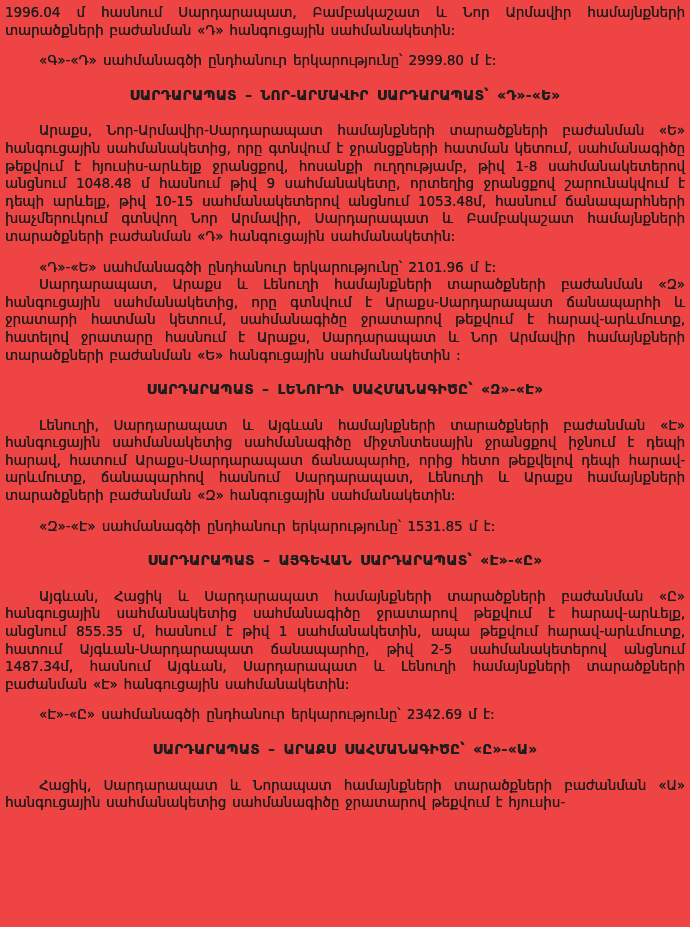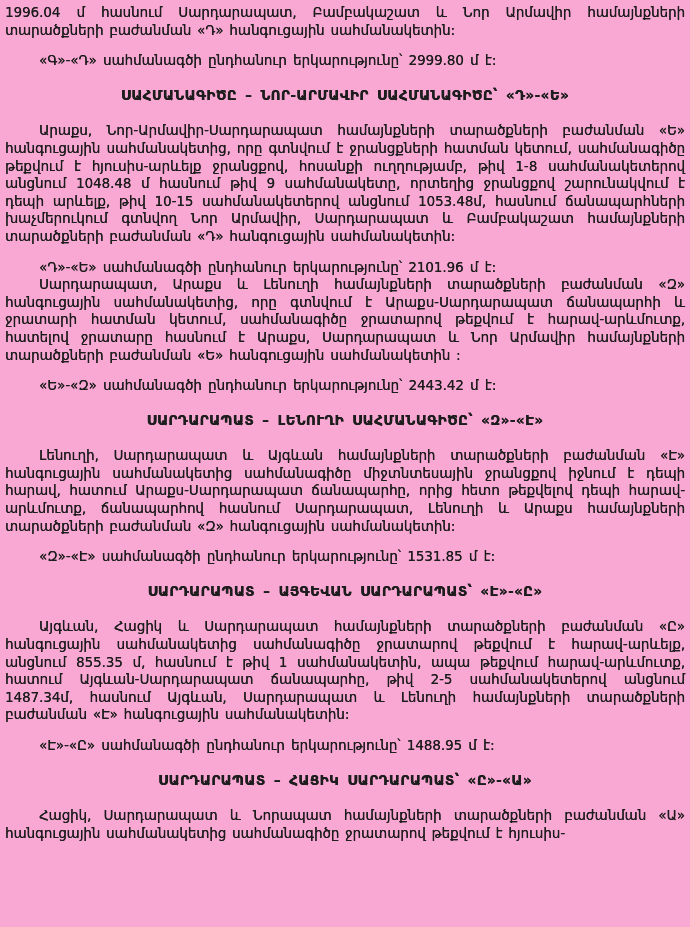--- a/index.html
+++ b/index.html
@@ -4,21 +4,21 @@
 <style>
   html, body { margin: 0; padding: 0; }
   body {
     width: 690px; height: 927px; overflow: hidden;
     background: #ffffff;
   }
   .page {
     box-sizing: border-box;
     width: 690px; height: 927px;
     padding: 4px 5px 0 5px;
-    background: #f9a8d4;
+    background: #ef4444;
     color: #1d1d1d;
     font-family: "DejaVu Sans", sans-serif;
     font-size: 13.4px;
     line-height: 17.6px;
     overflow: hidden;
     text-shadow: 0.25px 0 0 currentColor;
   }
   p.body {
     margin: 0;
     text-align: justify;
@@ -43,31 +43,30 @@
 </style>
 </head>
 <body>
 
 <div class="page">
 
   <p class="body cont">1996.04 մ հասնում Սարդարապատ, Բամբակաշատ և Նոր Արմավիր  համայնքների տարածքների բաժանման «Դ» հանգուցային սահմանակետին:</p>
 
   <p class="measure">«Գ»-«Դ» սահմանագծի ընդհանուր երկարությունը՝ 2999.80 մ է:</p>
 
-  <h2 class="heading">ՍԱՀՄԱՆԱԳԻԾԸ – ՆՈՐ-ԱՐՄԱՎԻՐ  ՍԱՀՄԱՆԱԳԻԾԸ՝ «Դ»-«Ե»</h2>
+  <h2 class="heading">ՍԱՐԴԱՐԱՊԱՏ – ՆՈՐ-ԱՐՄԱՎԻՐ  ՍԱՐԴԱՐԱՊԱՏ՝ «Դ»-«Ե»</h2>
   <p class="body indent">Արաքս, Նոր-Արմավիր-Սարդարապատ համայնքների տարածքների բաժանման «Ե» հանգուցային սահմանակետից, որը գտնվում է ջրանցքների հատման կետում, սահմանագիծը թեքվում է հյուսիս-արևելք ջրանցքով, հոսանքի ուղղությամբ, թիվ 1-8 սահմանակետերով անցնում 1048.48 մ հասնում թիվ 9 սահմանակետը, որտեղից ջրանցքով շարունակվում է դեպի արևելք, թիվ 10-15 սահմանակետերով անցնում 1053.48մ, հասնում ճանապարհների խաչմերուկում գտնվող Նոր Արմավիր, Սարդարապատ և Բամբակաշատ համայնքների տարածքների բաժանման «Դ» հանգուցային սահմանակետին:</p>
   <p class="measure">«Դ»-«Ե» սահմանագծի ընդհանուր երկարությունը՝ 2101.96 մ է:</p>
 
   <p class="body indent">Սարդարապատ, Արաքս և Լենուղի համայնքների տարածքների բաժանման «Զ» հանգուցային սահմանակետից, որը գտնվում է Արաքս-Սարդարապատ ճանապարհի և ջրատարի հատման կետում, սահմանագիծը ջրատարով թեքվում է հարավ-արևմուտք, հատելով ջրատարը հասնում է Արաքս, Սարդարապատ և Նոր Արմավիր համայնքների տարածքների բաժանման «Ե» հանգուցային սահմանակետին :</p>
-  <p class="measure">«Ե»-«Զ» սահմանագծի ընդհանուր երկարությունը՝ 2443.42 մ է:</p>
 
   <h2 class="heading">ՍԱՐԴԱՐԱՊԱՏ – ԼԵՆՈՒՂԻ  ՍԱՀՄԱՆԱԳԻԾԸ՝ «Զ»-«Է»</h2>
   <p class="body indent">Լենուղի, Սարդարապատ և Այգևան համայնքների տարածքների բաժանման «Է» հանգուցային սահմանակետից սահմանագիծը միջտնտեսային ջրանցքով իջնում է դեպի հարավ, հատում Արաքս-Սարդարապատ ճանապարհը, որից հետո թեքվելով դեպի հարավ-արևմուտք, ճանապարհով հասնում Սարդարապատ, Լենուղի և Արաքս համայնքների տարածքների բաժանման «Զ» հանգուցային սահմանակետին:</p>
   <p class="measure">«Զ»-«Է» սահմանագծի ընդհանուր երկարությունը՝ 1531.85 մ է:</p>
 
   <h2 class="heading">ՍԱՐԴԱՐԱՊԱՏ – ԱՅԳԵՎԱՆ ՍԱՐԴԱՐԱՊԱՏ՝ «Է»-«Ը»</h2>
   <p class="body indent">Այգևան, Հացիկ և Սարդարապատ համայնքների տարածքների բաժանման «Ը» հանգուցային սահմանակետից սահմանագիծը ջրատարով թեքվում է հարավ-արևելք, անցնում 855.35 մ, հասնում է թիվ 1 սահմանակետին, ապա թեքվում հարավ-արևմուտք, հատում Այգևան-Սարդարապատ ճանապարհը, թիվ 2-5 սահմանակետերով անցնում 1487.34մ, հասնում Այգևան, Սարդարապատ և Լենուղի համայնքների տարածքների բաժանման «Է» հանգուցային սահմանակետին:</p>
-  <p class="measure">«Է»-«Ը» սահմանագծի ընդհանուր երկարությունը՝ 1488.95 մ է:</p>
+  <p class="measure">«Է»-«Ը» սահմանագծի ընդհանուր երկարությունը՝ 2342.69 մ է:</p>
 
-  <h2 class="heading">ՍԱՐԴԱՐԱՊԱՏ – ՀԱՑԻԿ  ՍԱՐԴԱՐԱՊԱՏ՝ «Ը»-«Ա»</h2>
+  <h2 class="heading">ՍԱՐԴԱՐԱՊԱՏ – ԱՐԱՔՍ  ՍԱՀՄԱՆԱԳԻԾԸ՝ «Ը»-«Ա»</h2>
   <p class="body indent">Հացիկ, Սարդարապատ և Նորապատ համայնքների տարածքների բաժանման «Ա» հանգուցային սահմանակետից սահմանագիծը ջրատարով թեքվում է հյուսիս-</p>
 
 </div>
 
 </body></html>

